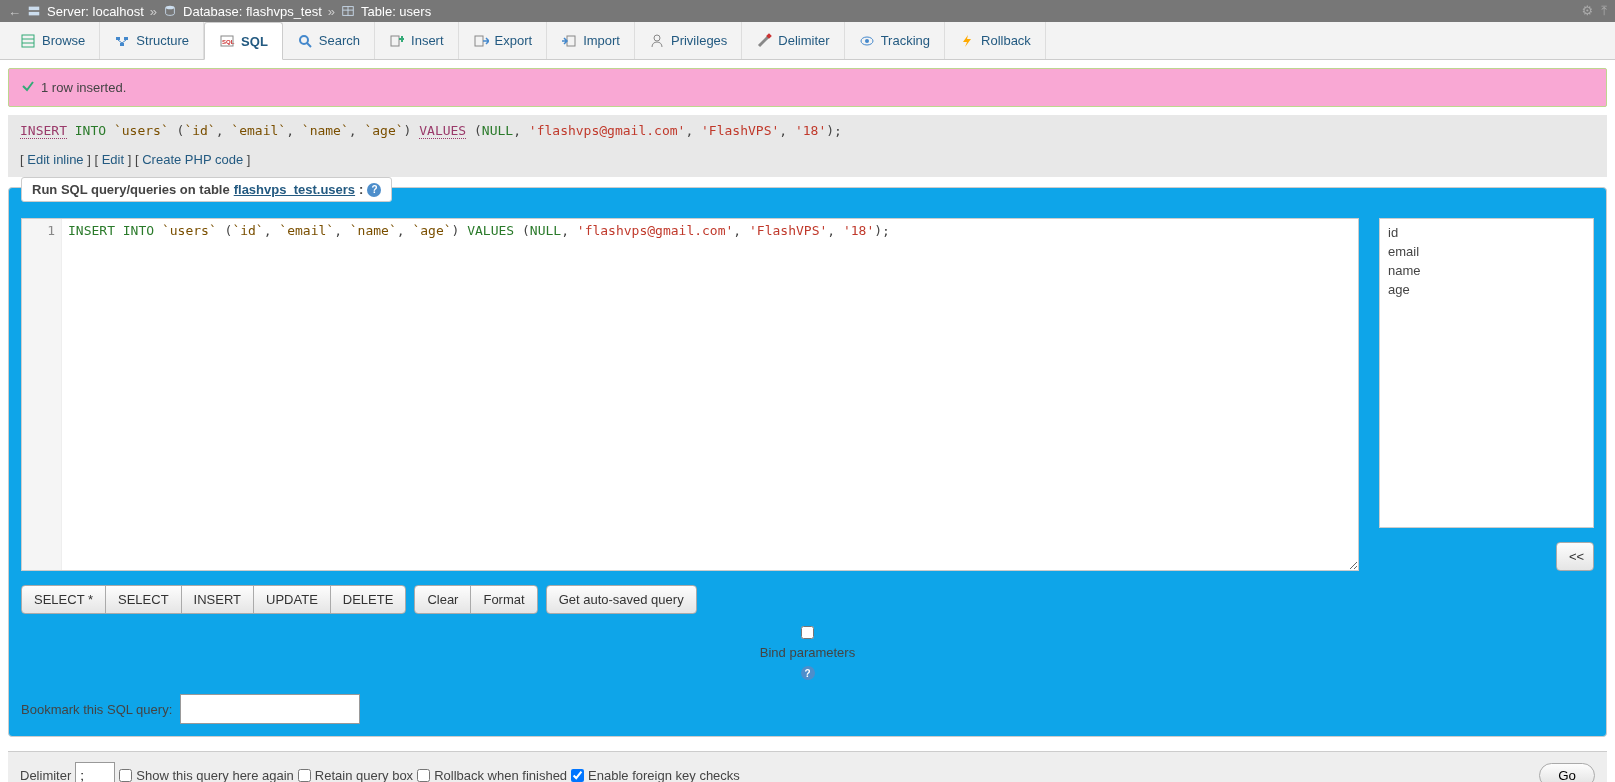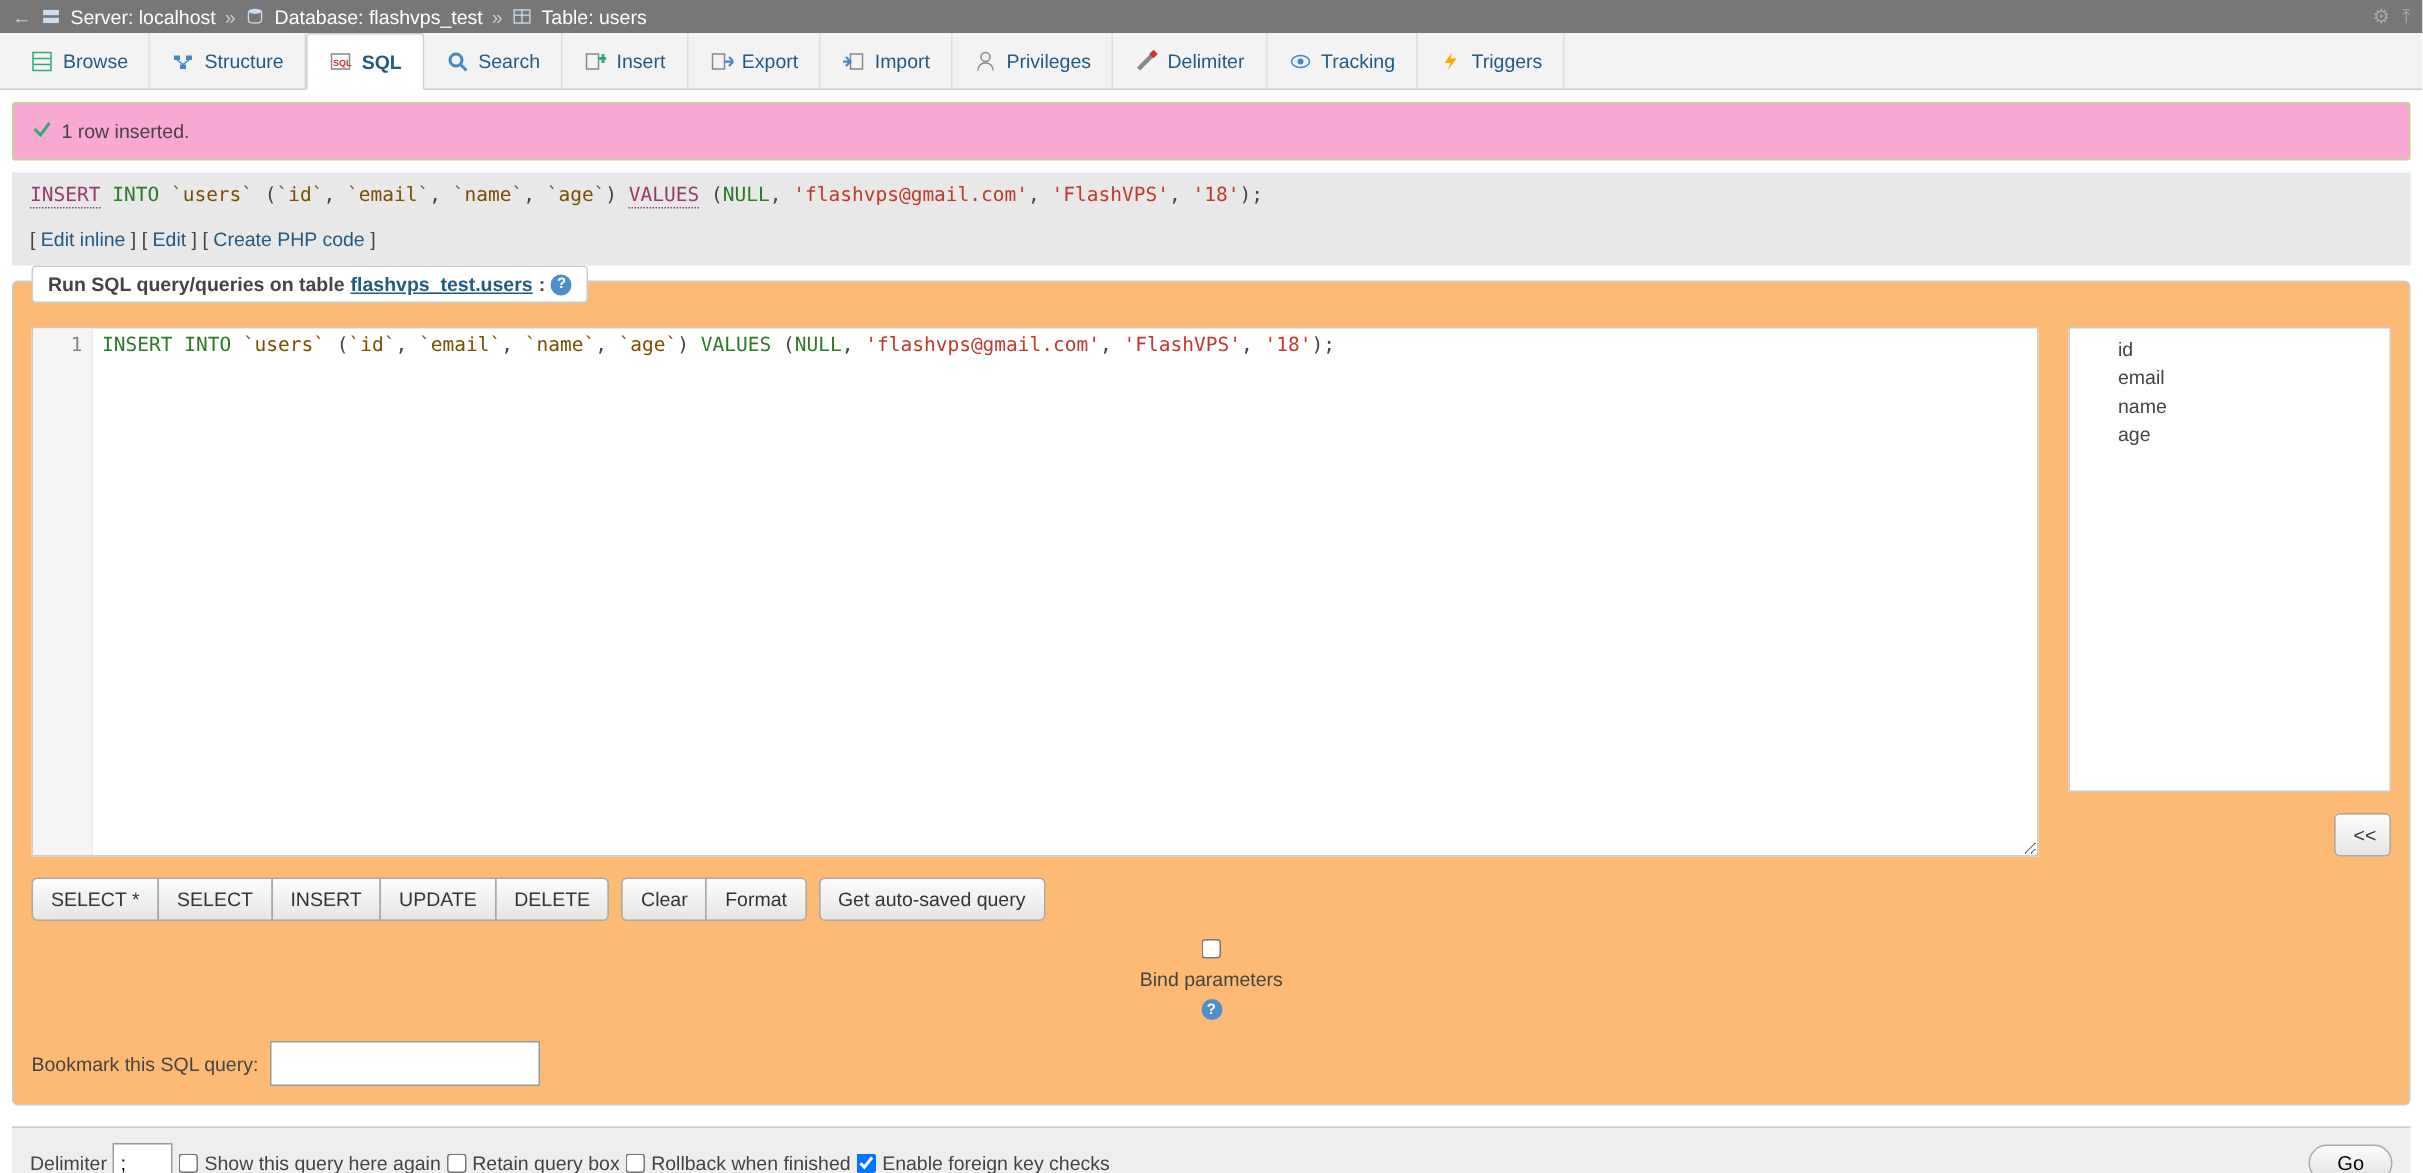--- a/index.html
+++ b/index.html
@@ -19,34 +19,34 @@
 .content { padding: 8px; }
 .success-box { background: #f9a8d4; border: 1px solid #bdd68f; padding: 10px 12px; margin-bottom: 8px; border-radius: 2px; }
 .success-box .row1 { display: flex; align-items: center; gap: 6px; }
 .sql-echo { background: #e8e8e8; padding: 8px 12px; font-family: monospace; font-size: 13px; }
 .sql-echo .kw { color: #9a3a6a; border-bottom: 1px dotted #9a3a6a; }
 .sql-echo .kw2 { color: #2a7a2a; }
 .sql-echo .bt { color: #7a4f00; }
 .sql-echo .str { color: #c0392b; }
 .sql-actions { background: #e8e8e8; padding: 6px 12px 10px 12px; margin-bottom: 10px; }
 .sql-actions a { color: #235a81; text-decoration: none; }
-.fieldset { border: 1px solid #ccc; background: #fdba74; border-radius: 4px; position: relative; padding: 30px 12px 12px 12px; margin: 10px 0 0 0; }
+.fieldset { border: 1px solid #ccc; background: #0ea5e9; border-radius: 4px; position: relative; padding: 30px 12px 12px 12px; margin: 10px 0 0 0; }
 .legend { position: absolute; top: -11px; left: 12px; background: #fff; border: 1px solid #ccc; padding: 4px 10px; border-radius: 3px; font-weight: bold; color: #444; display: flex; align-items: center; gap: 4px; }
 .legend a { color: #235a81; }
 .help-icon { width: 14px; height:14px; border-radius:50%; background:#4d8ecb; color:#fff; display:inline-flex; align-items:center; justify-content:center; font-size:10px; font-weight:bold;}
 .editor-row { display: flex; gap: 20px; }
 .editor-wrap { flex: 1; display: flex; background: #fff; border: 1px solid #ccc; min-height: 300px; }
 .gutter { width: 40px; background: #f5f5f5; border-right: 1px solid #eee; text-align: right; padding: 4px 6px 4px 4px; color: #888; font-family: monospace; font-size: 13px; }
 .editor { flex: 1; padding: 4px 6px; font-family: monospace; font-size: 13px; white-space: pre; overflow: auto; resize: both; }
 .editor .kw { color: #2a7a2a; }
 .editor .bt { color: #7a4f00; }
 .editor .str { color: #c0392b; }
 .editor .kw2 { color: #2a7a2a; }
 .col-list { width: 215px; background: #fff; border: 1px solid #ccc; padding: 4px; overflow-y: scroll; height: 310px;}
-.col-list div { padding: 2px 4px; cursor: pointer; margin-left: 24px; }
+.col-list div { padding: 2px 4px; cursor: pointer; }
 .btnrow { display: flex; align-items: center; gap: 8px; margin-top: 14px; }
 .btngroup { display: flex; }
 .btngroup button, .btn { background: linear-gradient(#fdfdfd,#e5e5e5); border: 1px solid #aaa; padding: 6px 12px; font-size: 13px; cursor: pointer; color: #333; }
 .btngroup button { border-radius: 0; margin-left: -1px; }
 .btngroup button:first-child { border-radius: 4px 0 0 4px; margin-left: 0; }
 .btngroup button:last-child { border-radius: 0 4px 4px 0; }
 .btn { border-radius: 4px; }
 .small-arrow-btn { width: 38px; text-align: center; }
 .lower-row { margin-top: 12px; display:flex; align-items:center; gap:6px;flex-direction:column;}
 .bookmark-row { margin-top: 14px; display: flex; align-items: center; gap: 8px; }
@@ -189,21 +189,21 @@
         </svg>
       </span>
       <span>Tracking</span>
     </div>
   <div class="tab">
       <span class="tab-icon">
         <svg viewBox="0 0 16 16">
           <path d="M9 2 L4 9 L8 9 L6 14 L12 6 L8 6 Z" fill="#fa0"></path>
         </svg>
       </span>
-      <span>Triggers</span>
+      <span>Rollback</span>
     </div>
 </div>
 
 <div class="content">
 
   <div class="success-box">
     <div class="row1">
       <span><svg width="14" height="14" viewBox="0 0 14 14">
             <path d="M2 7 L6 11 L12 3" stroke="#3a7" stroke-width="2" fill="none"></path>
           </svg></span>

